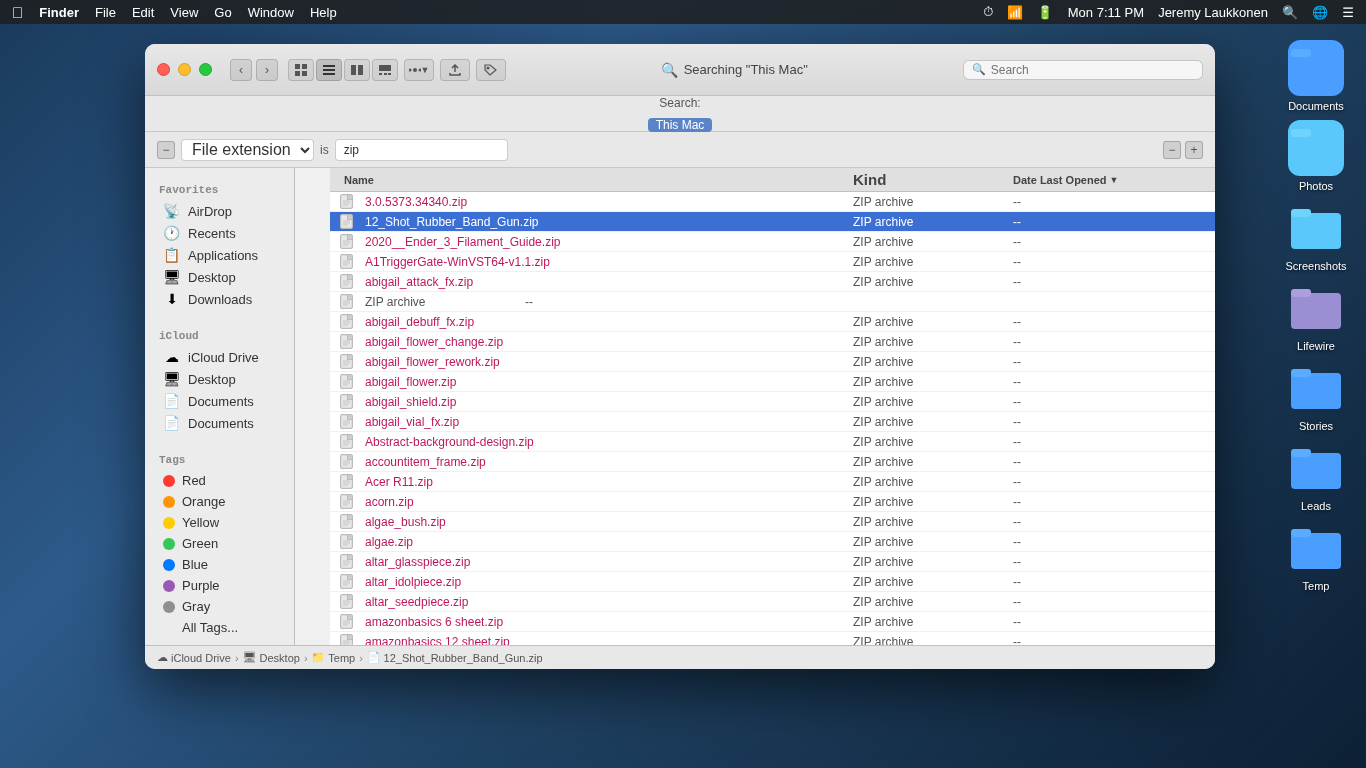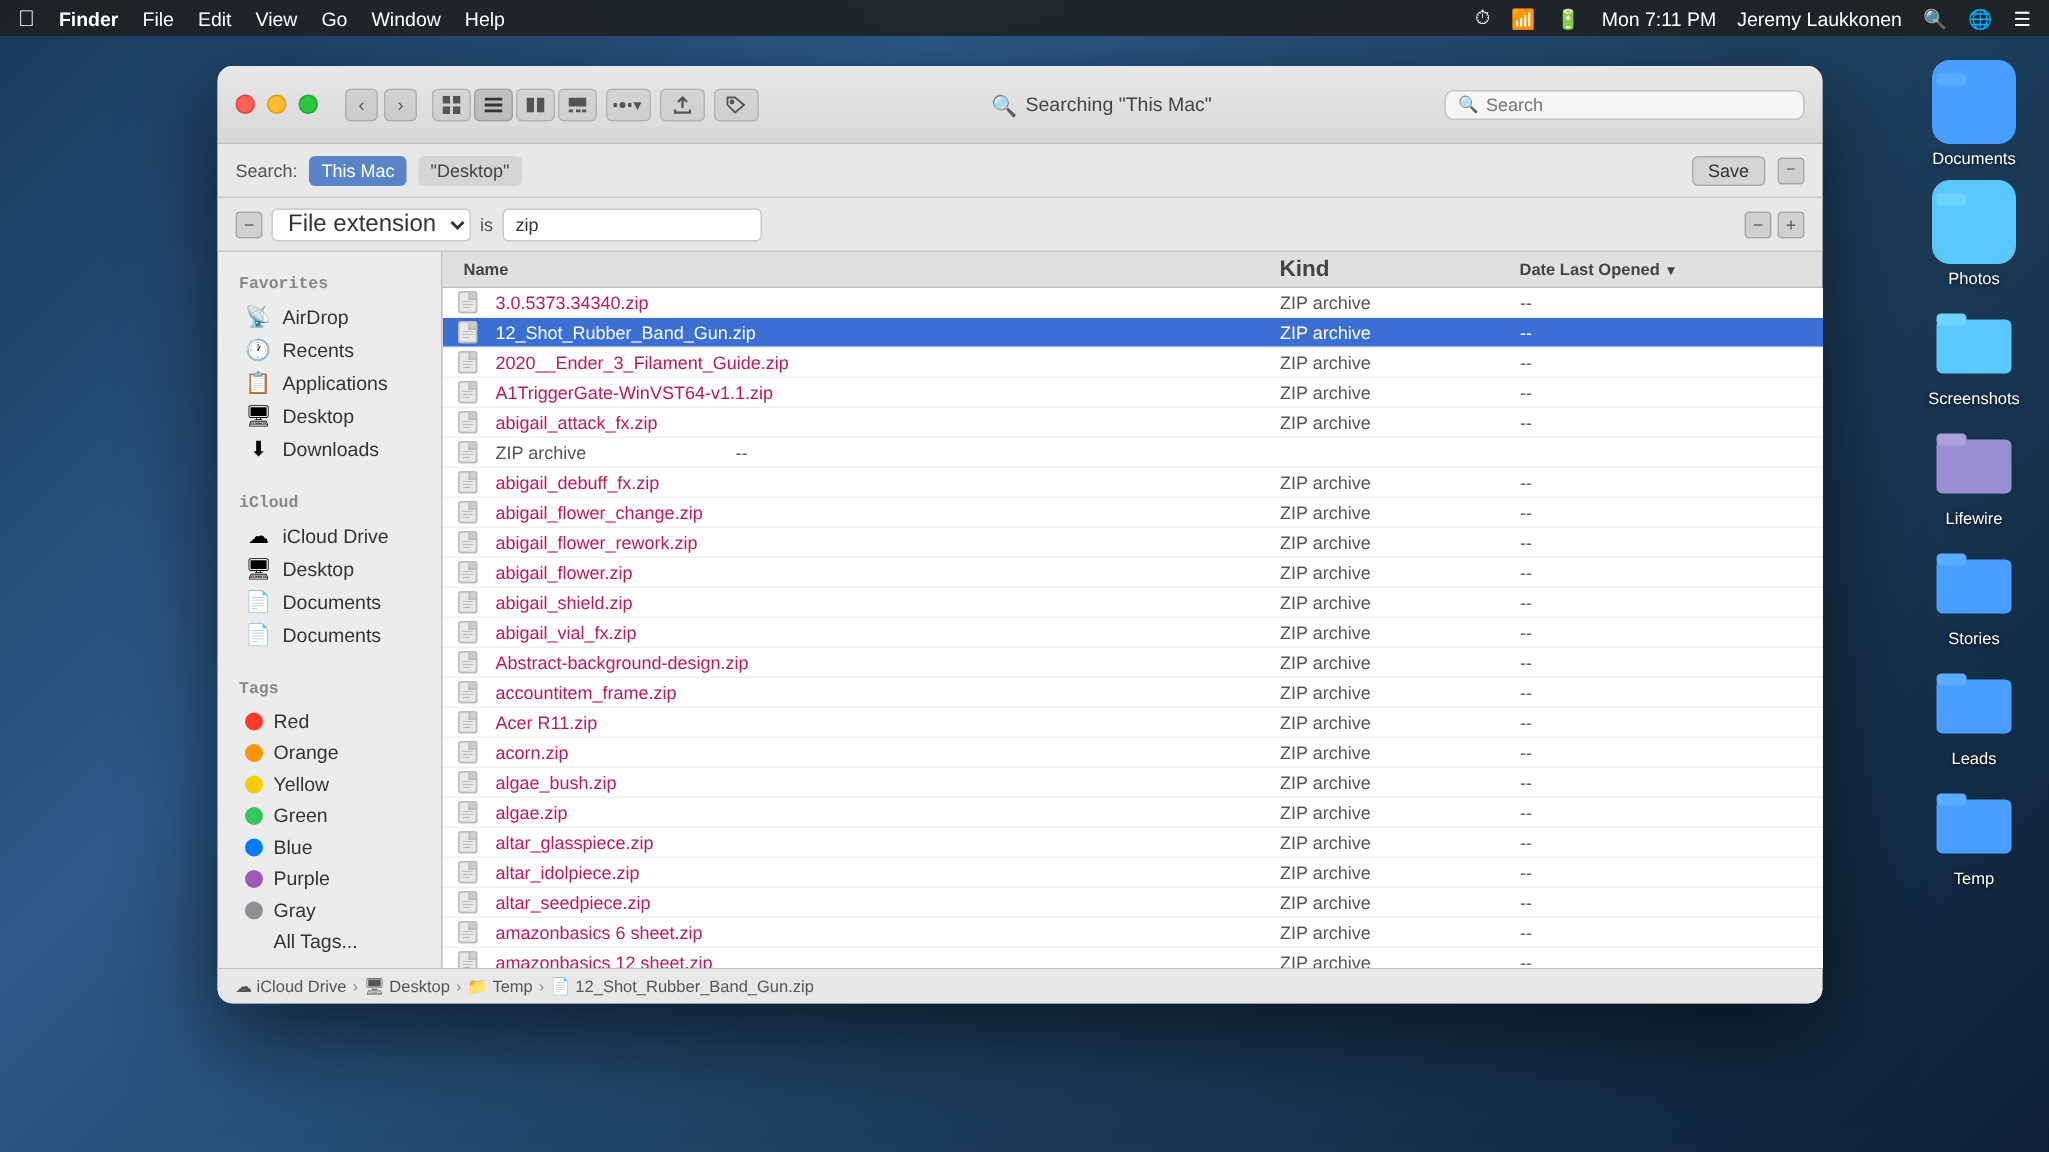--- a/index.html
+++ b/index.html
@@ -234,20 +234,21 @@
     
     .search-row {
       height: 36px;
       background: #e8e8e8;
       border-bottom: 1px solid #c8c8c8;
       display: flex;
       align-items: center;
       padding: 0 12px;
       gap: 8px;
       flex-shrink: 0;
+      flex-direction: column;
     }
     .search-label {
       font-size: 12px;
       color: #555;
       font-weight: 500;
     }
     .search-scope-btn {
       height: 20px;
       padding: 0 8px;
       border-radius: 4px;
@@ -412,20 +413,21 @@
       border-radius: 50%;
       flex-shrink: 0;
     }
 
     
     .file-list-container {
       flex: 1;
       display: flex;
       flex-direction: column;
       overflow: hidden;
+      margin-left: 35px;
     }
     .file-list-header {
       display: flex;
       align-items: center;
       height: 24px;
       background: #e0e0e0;
       border-bottom: 1px solid #c0c0c0;
       padding: 0 8px;
       flex-shrink: 0;
     }

